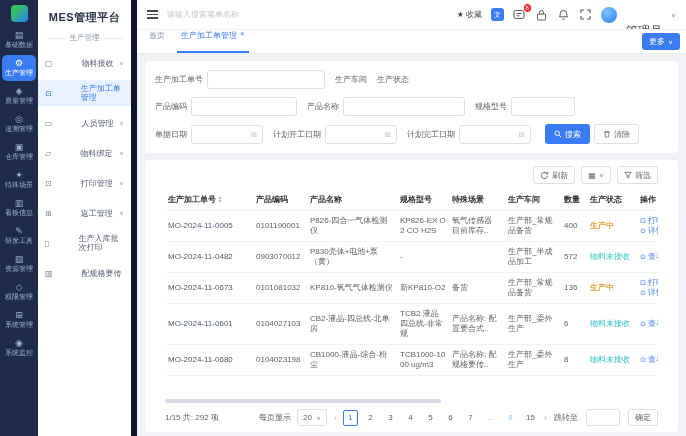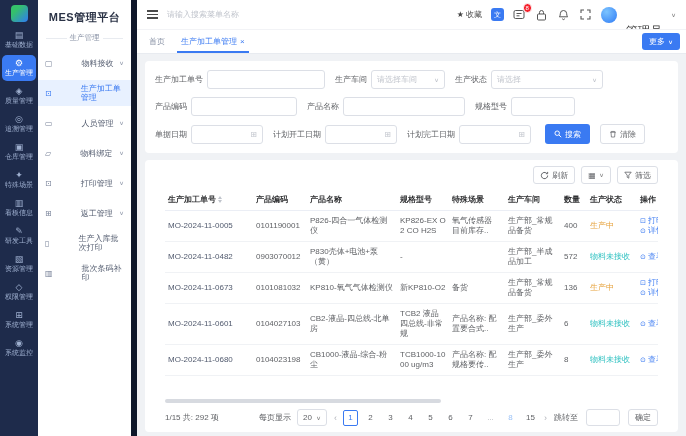--- a/index.html
+++ b/index.html
@@ -38,21 +38,21 @@
   .star{font-size:8px;color:#444;}
   .lang-sq{width:13px;height:13px;background:#3a7af2;border-radius:3px;color:#fff;font-size:7px;display:flex;align-items:center;justify-content:center;cursor:pointer;}
   .icon-btn{position:relative;width:13px;height:13px;cursor:pointer;display:flex;align-items:center;justify-content:center;}
   .icon-btn svg{display:block;}
   .badge{position:absolute;top:-5px;right:-6px;background:#f5222d;color:#fff;font-size:6px;border-radius:6px;line-height:8px;min-width:9px;padding:0 2px;text-align:center;border:1px solid #fff;}
   .avatar{width:16px;height:16px;border-radius:50%;background:radial-gradient(circle at 35% 30%,#7cc4ff,#2f7bf5);cursor:pointer;}
   .uname{font-size:12px;color:#333;cursor:pointer;margin-top:34px;}
   .dd{color:#888;font-size:7px;transform:scaleY(.8);}
 
   .tabbar{height:25px;background:#fff;border-top:1px solid #f2f3f6;border-bottom:1px solid #e8ebf0;display:flex;align-items:center;padding:0 0 0 12px;gap:16px;flex-shrink:0;}
-  .tab{font-size:8px;color:#8a93a6;height:100%;display:flex;align-items:center;gap:3px;cursor:pointer;position:relative;}
+  .tab{font-size:8px;color:#8a93a6;height:100%;display:flex;align-items:flex-start;gap:3px;cursor:pointer;position:relative;}
   .tab.active{color:#3a7af2;}
   .tab.active:after{content:"";position:absolute;left:-4px;right:-4px;bottom:0;height:2px;background:#3a7af2;}
   .tab .x{font-size:8px;line-height:8px;}
   .more-btn{margin-left:auto;margin-right:6px;background:#3a7af2;color:#fff;font-size:8px;padding:3px 7px;border-radius:3px;display:flex;gap:3px;align-items:center;cursor:pointer;border:none;}
 
   .content{flex:1;padding:7px 8px 4px;display:flex;flex-direction:column;gap:7px;min-height:0;}
   .card{background:#fff;border-radius:4px;}
 
   
   .form-card{padding:9px 10px;display:flex;flex-direction:column;gap:8px;flex-shrink:0;}
@@ -66,35 +66,35 @@
   .f-row-1 .f-field:nth-child(3) .f-control{width:112px;}
   .f-row-2 .f-field:nth-child(1) .f-control{width:106px;}
   .f-row-2 .f-field:nth-child(2) .f-control{width:122px;}
   .f-row-2 .f-field:nth-child(3) .f-control{width:64px;}
   .f-row-3 .f-control{width:72px;}
   .sel-caret{margin-left:auto;color:#c0c4cc;font-size:7px;transform:scaleY(.8);}
   .cal-ic{margin-left:auto;color:#c0c4cc;font-size:8px;}
   .btn{height:20px;padding:0 8px;border-radius:3px;font-size:8px;display:flex;align-items:center;gap:3px;cursor:pointer;border:1px solid transparent;}
   .btn-primary{background:#3a7af2;color:#fff;}
   .btn-plain{background:#fff;border-color:#dcdfe6;color:#606266;}
-  .f-btns{display:flex;gap:10px;margin-left:4px;}
+  .f-btns{display:flex;gap:4px;margin-left:4px;}
 
   
   .table-card{flex:1;display:flex;flex-direction:column;padding:6px 20px 3px;min-height:0;}
   .tc-toolbar{display:flex;justify-content:flex-end;gap:6px;margin-bottom:5px;flex-shrink:0;}
   .tool-btn{height:18px;border:1px solid #dcdfe6;border-radius:3px;background:#fff;color:#606266;font-size:8px;display:flex;align-items:center;gap:3px;padding:0 6px;cursor:pointer;}
   table{width:100%;border-collapse:collapse;table-layout:fixed;font-size:8px;}
   th{text-align:left;color:#303133;font-weight:bold;padding:5px 3px;border-bottom:1px solid #ebeef5;white-space:nowrap;overflow:hidden;}
   td{padding:5px 3px;border-bottom:1px solid #f0f2f5;color:#606266;vertical-align:middle;line-height:10px;word-break:break-all;overflow:hidden;}
   .cell-order{color:#515a6e;word-break:normal;white-space:nowrap;}
   .sort{display:inline-flex;flex-direction:column;gap:1px;margin-left:2px;vertical-align:middle;}
   .sort i{display:block;width:0;height:0;border-left:2.5px solid transparent;border-right:2.5px solid transparent;}
   .sort .up{border-bottom:3px solid #c0c4cc;}
   .sort .dn{border-top:3px solid #c0c4cc;}
-  .st-orange{color:#e6a23c;}
+  .st-orange{color:#e6a23c;font-weight:bold;}
   .st-teal{color:#2fc1c1;}
   .op-link{color:#3a7af2;margin-right:7px;white-space:nowrap;cursor:pointer;display:inline-flex;align-items:center;gap:2px;}
   .op-ic{font-size:7px;}
   .hscroll{height:4px;background:#d7dae0;border-radius:2px;width:56%;margin:3px 0 2px;flex-shrink:0;cursor:pointer;}
 
   
   .pgbar{display:flex;align-items:center;font-size:8px;color:#606266;padding:4px 0 3px;margin-top:auto;flex-shrink:0;}
   .pg-right{margin-left:auto;display:flex;align-items:center;gap:6px;}
   .pg-size{border:1px solid #dcdfe6;border-radius:3px;height:17px;display:flex;align-items:center;padding:0 5px;gap:4px;cursor:pointer;color:#606266;}
   .pager{display:flex;align-items:center;gap:5px;}
@@ -200,21 +200,21 @@
           <span class="mic">⊞</span>
           <span class="lbl">返工管理</span>
           <span class="caret">∨</span>
         </div>
         <div class="side-item">
           <span class="mic">▯</span>
           <span class="lbl">生产入库批次打印</span>
         </div>
         <div class="side-item">
           <span class="mic">▥</span>
-          <span class="lbl">批次条码补印</span>
+          <span class="lbl">配规格要传</span>
         </div>
       </nav>
   </aside>
 
   <main class="main">
 
     <header class="topbar">
       <div class="burger">
           <i></i>
           <i></i>
@@ -276,31 +276,23 @@
     <div class="content">
 
       <section class="card form-card" id="form-card">
           <div class="f-row f-row-1">
             <div class="f-field">
               <span class="f-label">生产加工单号</span>
               <input class="f-control" style="">
             </div>
             <div class="f-field">
               <span class="f-label">生产车间</span>
-              <div class="f-control">
-                <span>请选择车间</span>
-                <span class="sel-caret">∨</span>
-              </div>
             </div>
             <div class="f-field">
               <span class="f-label">生产状态</span>
-              <div class="f-control">
-                <span>请选择</span>
-                <span class="sel-caret">∨</span>
-              </div>
             </div>
           </div>
           <div class="f-row f-row-2">
             <div class="f-field">
               <span class="f-label">产品编码</span>
               <input class="f-control" style="">
             </div>
             <div class="f-field">
               <span class="f-label">产品名称</span>
               <input class="f-control" style="">

